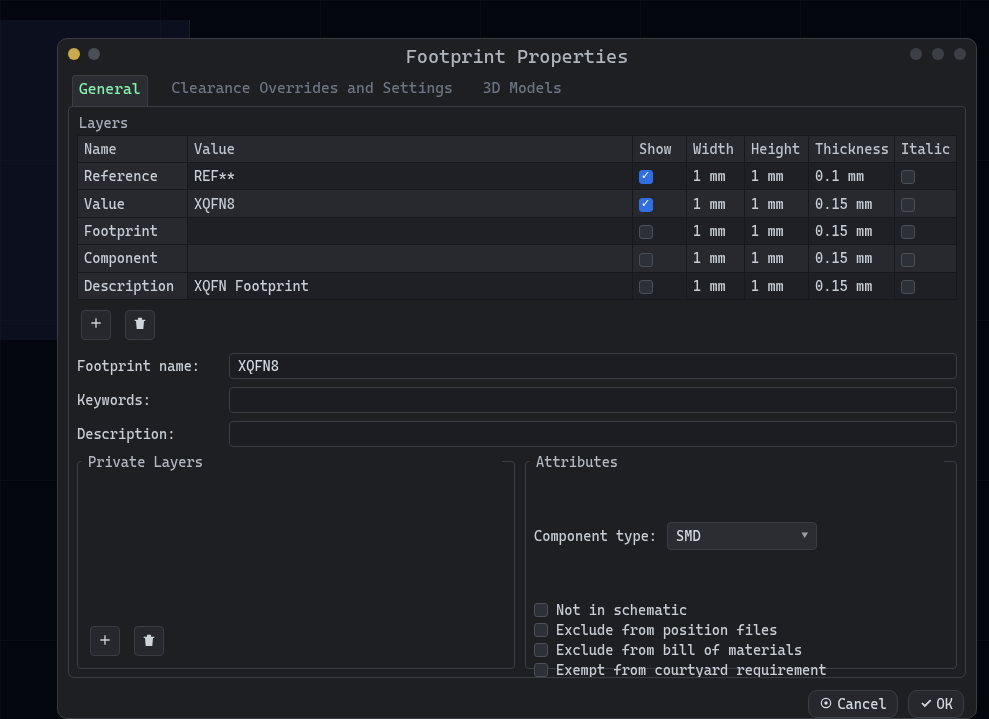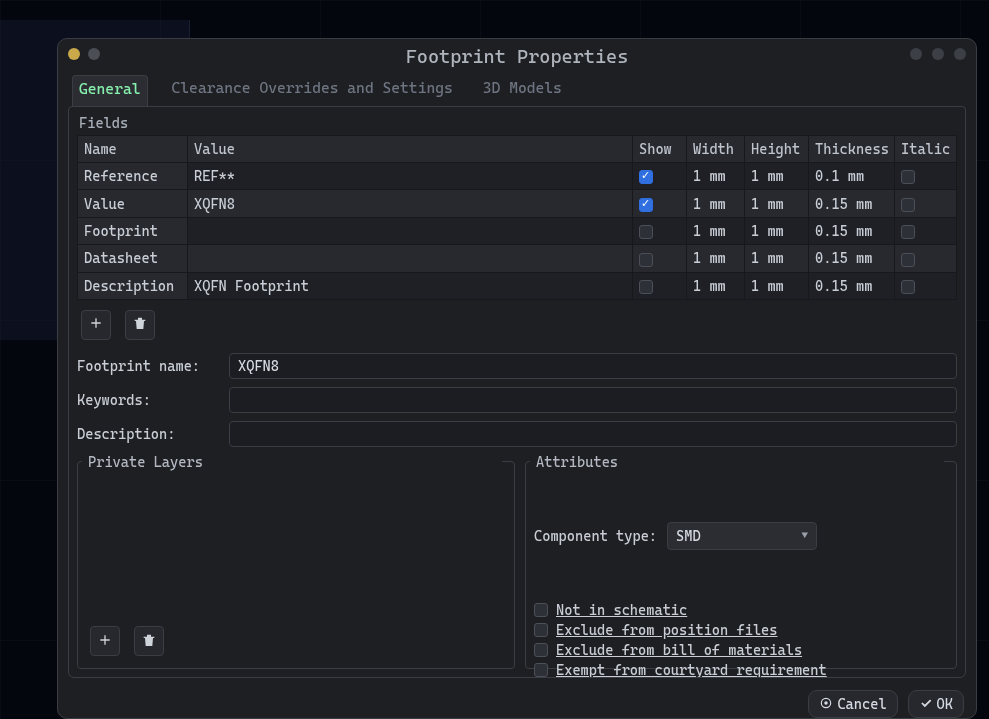--- a/index.html
+++ b/index.html
@@ -119,21 +119,21 @@
   .group.left{ flex:0 0 438px; }
   .group.right{ flex:1;gap:40px; }
   .group .legend { position:relative; top:-12px; left:-4px; background:#1e1f22; padding:0 6px; color:#b3b8c2;}
   .layer-body{ flex:1; }
   .attr-row{ display:flex; align-items:center; gap:10px; margin-bottom:8px;}
   .select {
     width:150px; height:28px; background:#2b2d33; border:1px solid #3a3d43; border-radius:4px;
     display:flex; align-items:center; justify-content:space-between; padding:0 8px; color:#d6dae2; cursor:pointer;
   }
   .select .caret{ font-size:11px; color:#9aa0aa; }
-  .chk-line{ display:flex; align-items:center; gap:8px; margin:4px 0;text-decoration:underline; }
+  .chk-line{ display:flex; align-items:center; gap:8px; margin:4px 0; }
 
   .dialog-buttons{
     display:flex; justify-content:flex-end; gap:10px; padding:4px 12px 0 12px;
   }
   .btn {
     height:28px; padding:0 10px; border:1px solid #3a3d43; border-radius:9px; background:#26282e;
     display:flex; align-items:center; gap:4px; color:#d6dae2; cursor:pointer;
   }
   .btn svg{width:14px;height:14px;}
 </style>
@@ -155,21 +155,21 @@
     </div>
   </div>
 
   <div class="tabs">
     <div class="tab active">General</div>
     <div class="tab">Clearance Overrides and Settings</div>
     <div class="tab">3D Models</div>
   </div>
 
   <div class="panel">
-    <div class="group-label">Fields</div>
+    <div class="group-label">Layers</div>
 
     <table class="fields">
       <colgroup>
         <col class="col-name">
           <col class="col-value">
           <col class="col-show">
         <col class="col-width">
           <col class="col-height">
           <col class="col-thick">
           <col class="col-italic">
@@ -207,21 +207,21 @@
           <tr>
             <td>Footprint</td>
             <td></td>
             <td class="center"><input type="checkbox" class="chk" style=""></td>
             <td>1 mm</td>
             <td>1 mm</td>
             <td>0.15 mm</td>
             <td class="center"><input type="checkbox" class="chk" style=""></td>
           </tr>
           <tr>
-            <td>Datasheet</td>
+            <td>Component</td>
             <td></td>
             <td class="center"><input type="checkbox" class="chk" style=""></td>
             <td>1 mm</td>
             <td>1 mm</td>
             <td>0.15 mm</td>
             <td class="center"><input type="checkbox" class="chk" style=""></td>
           </tr>
           <tr>
             <td>Description</td>
             <td>XQFN Footprint</td>

